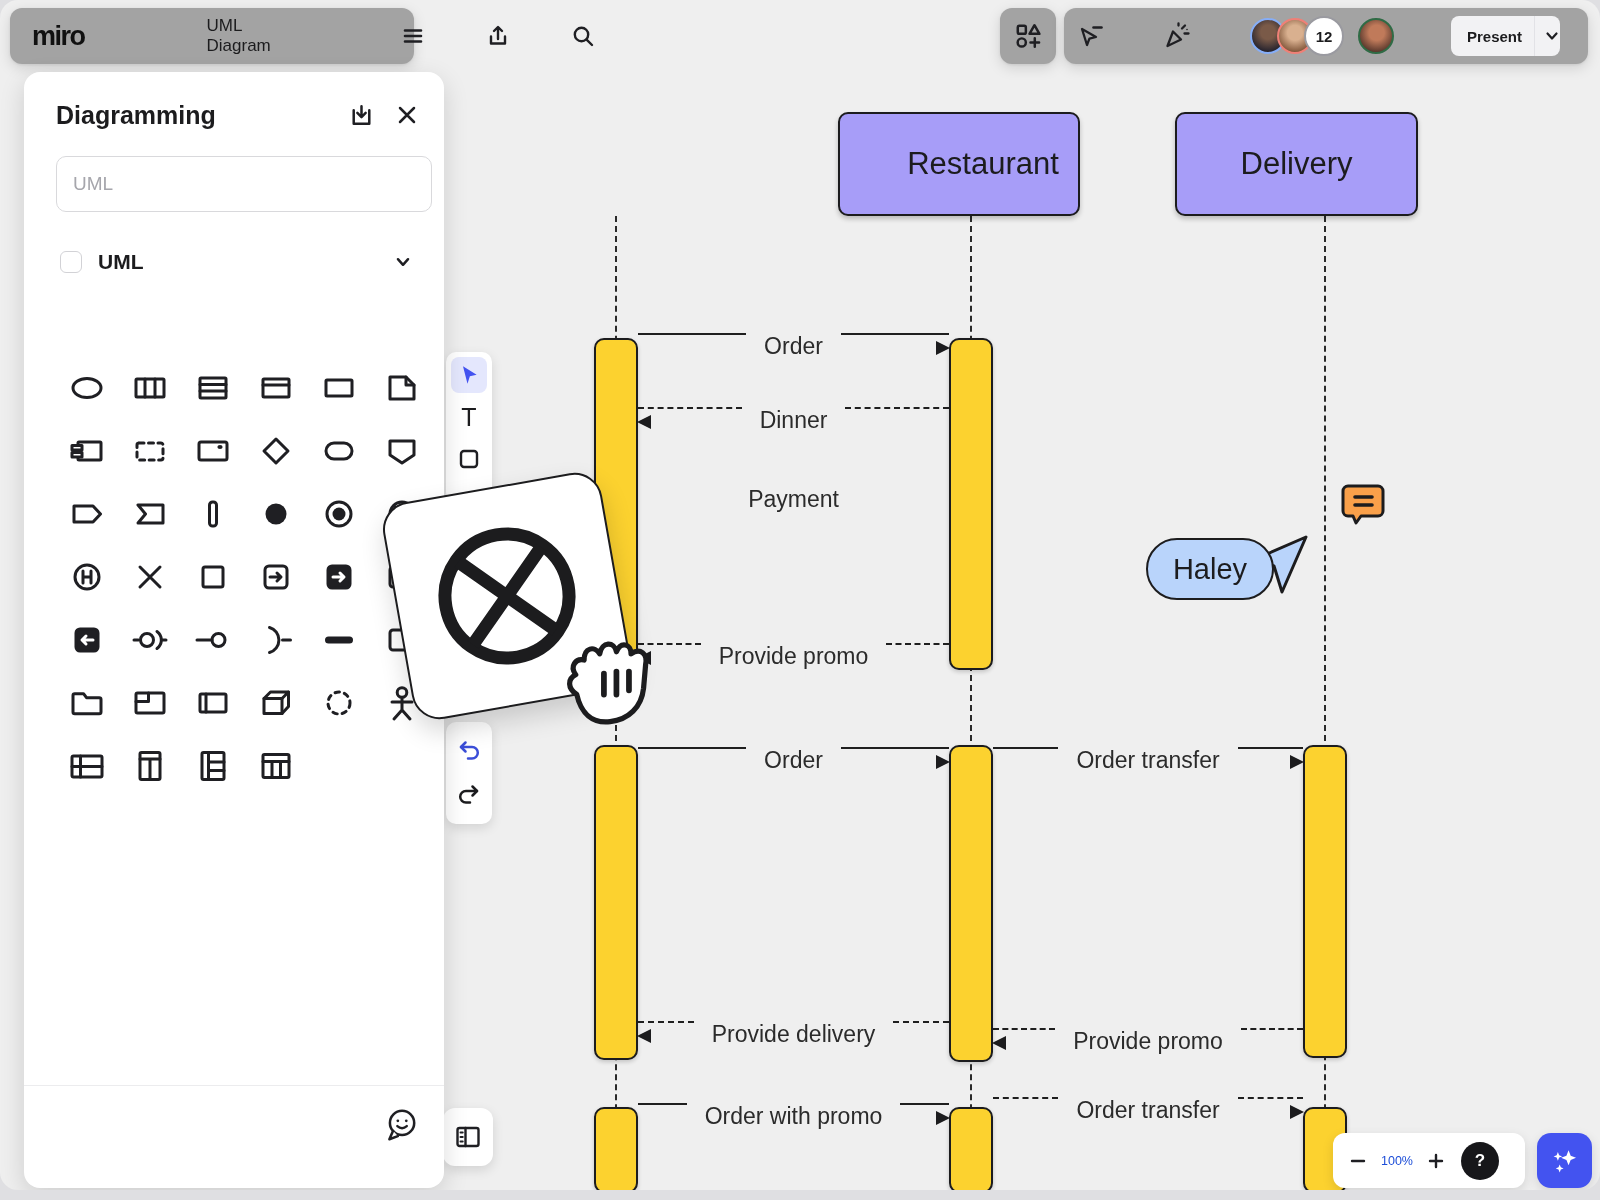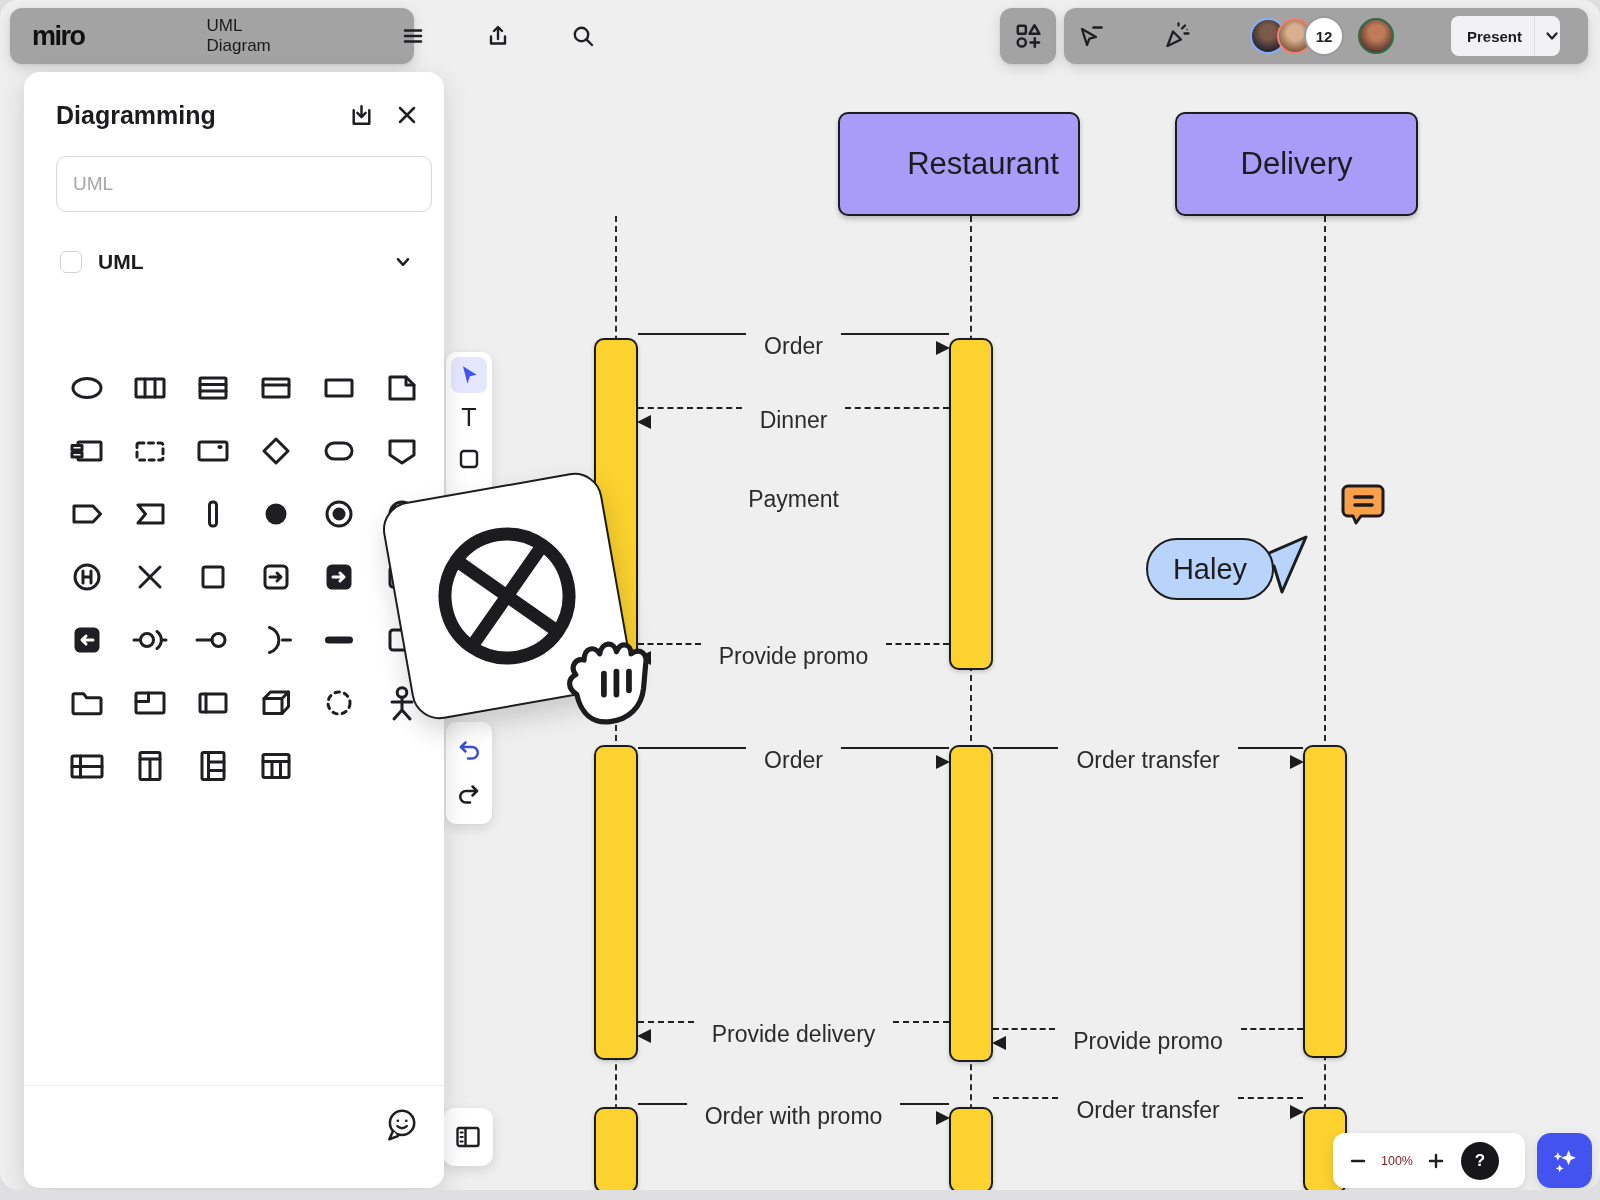--- a/index.html
+++ b/index.html
@@ -56,21 +56,21 @@
   .tools-bar { position:absolute; left:446px; top:352px; width:46px; height:150px; background:#fff; border-radius:10px; box-shadow:0 4px 12px rgba(0,0,0,.12); display:flex; flex-direction:column; align-items:center; padding-top:5px; z-index:4; }
   .tool { width:36px; height:36px; border-radius:8px; display:flex; align-items:center; justify-content:center; margin-bottom:6px; cursor:pointer; }
   .tool.active { background:#e4e7fd; }
   .tool .tlabel { font-size:25px; font-weight:500; }
   .history-bar { position:absolute; left:446px; top:722px; width:46px; height:102px; background:#fff; border-radius:10px; box-shadow:0 4px 12px rgba(0,0,0,.12); display:flex; flex-direction:column; align-items:center; justify-content:space-evenly; z-index:4; }
   .sidebar-toggle { position:absolute; left:443px; top:1108px; width:50px; height:58px; background:#fff; border-radius:12px; box-shadow:0 4px 12px rgba(0,0,0,.12); display:flex; align-items:center; justify-content:center; cursor:pointer; z-index:4; }
 
   
   .zoom-bar { position:absolute; left:1333px; top:1133px; width:192px; height:55px; background:#fff; border-radius:12px; box-shadow:0 4px 12px rgba(0,0,0,.12); display:flex; align-items:center; z-index:4; }
   .zbtn { width:34px; height:34px; display:flex; align-items:center; justify-content:center; cursor:pointer; }
-  .zoom-level { font-size:12.5px; color:#7f1d1d; width:44px; text-align:center; }
+  .zoom-level { font-size:12.5px; color:#1d4ed8; width:44px; text-align:center; }
   .help-btn { width:38px; height:38px; border-radius:50%; background:#17171a; color:#fff; font-size:17px; font-weight:700; display:flex; align-items:center; justify-content:center; margin-left:8px; cursor:pointer; }
   .ai-btn { position:absolute; left:1537px; top:1133px; width:55px; height:55px; background:#4353f0; border-radius:14px; box-shadow:0 4px 12px rgba(0,0,0,.12); display:flex; align-items:center; justify-content:center; cursor:pointer; z-index:4; }
 
   
   .diagram { position:absolute; inset:0; z-index:1; }
   .lifeline { position:absolute; width:0; border-left:2.5px dashed #2a2a2a; }
   .actor-box { position:absolute; height:104px; background:#a79df8; border:2.5px solid #1c1c1e; border-radius:10px; display:flex; align-items:center; justify-content:center; font-size:31px; box-shadow:0 3px 5px rgba(0,0,0,.22); }
   .act-bar { position:absolute; width:44px; background:#fcd22f; border:2.5px solid #1c1c1e; border-radius:10px; box-shadow:0 2px 4px rgba(0,0,0,.18); }
   .msg { position:absolute; height:30px; display:flex; align-items:flex-start; }
   .msg .seg { flex:1; height:0; }

